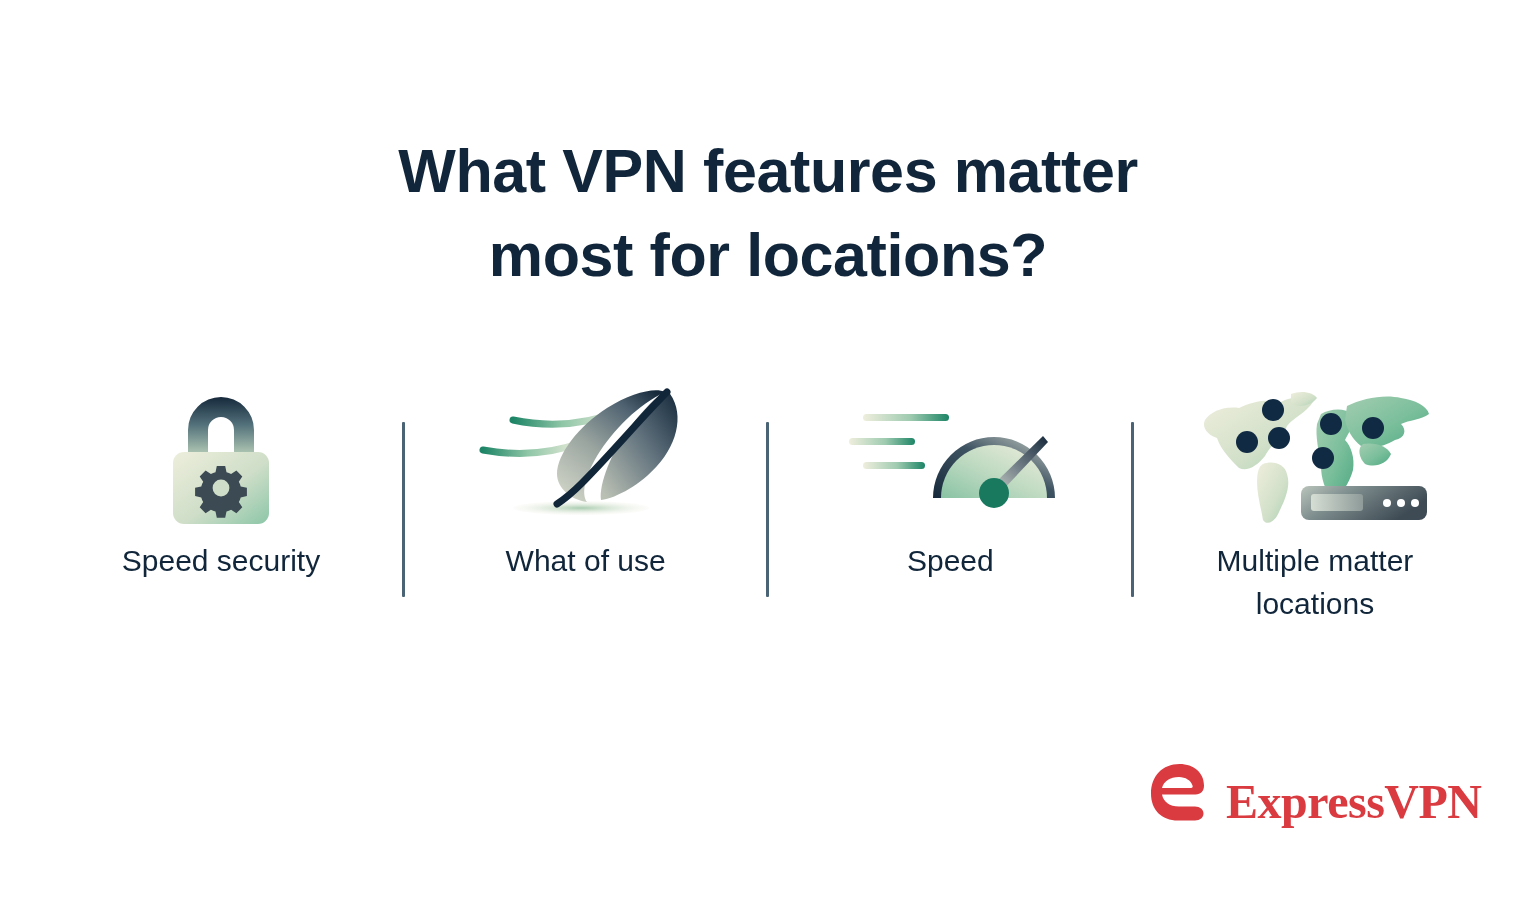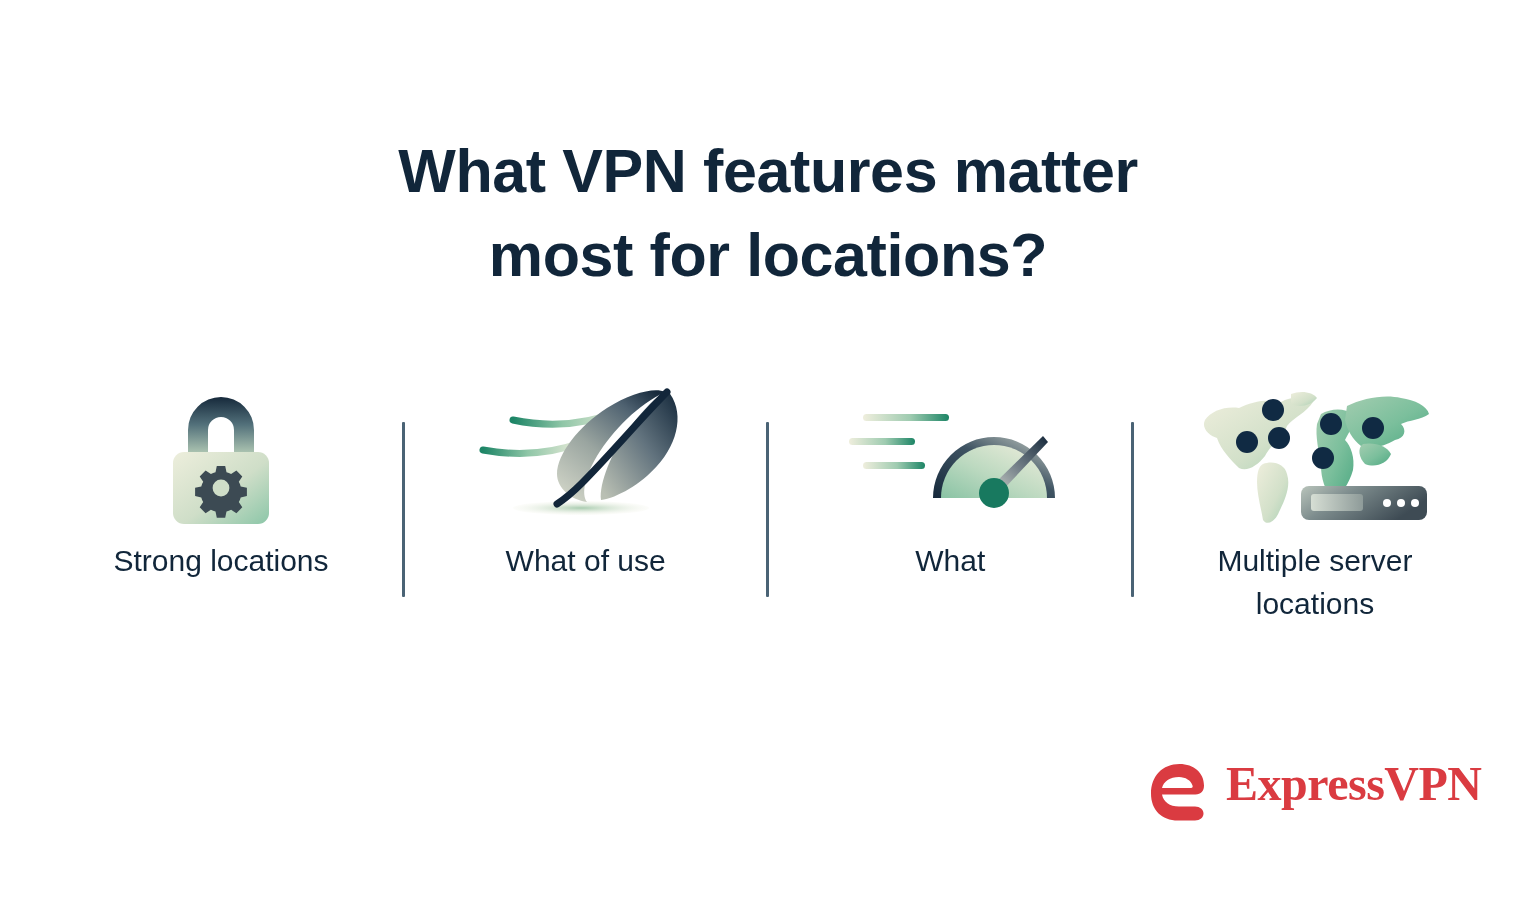--- a/index.html
+++ b/index.html
@@ -77,21 +77,21 @@
     flex: 0 0 auto;
     border-radius: 1px;
   }
 
   
   .logo {
     position: absolute;
     left: 1146px;
     top: 760px;
     display: flex;
-    align-items: flex-start;
+    align-items: flex-end;
   }
   .logo-mark { display: block; }
   .logo-word {
     margin-left: 14px;
     color: #da3b41;
     font-family: "Liberation Serif", serif;
     font-size: 48px;
     font-weight: 700;
     letter-spacing: -0.5px;
     line-height: 1;
@@ -128,21 +128,21 @@
           <path d="M42 78 L42 50 A33 33 0 0 1 108 50 L108 78 L88 78 L88 50 A13 13 0 0 0 62 50 L62 78 Z" fill="url(#shackleGrad)"></path>
 
           <rect x="27" y="72" width="96" height="72" rx="11" fill="url(#bodyGrad)"></rect>
 
           <g transform="translate(75,108)" fill="#3c4a53">
             <path d="M-4.2,-22 h8.4 l1.3,6.2 a17 17 0 0 1 4.6,1.9 l5.3,-3.5 l5.9,5.9 l-3.5,5.3 a17 17 0 0 1 1.9,4.6 l6.2,1.3 v8.4 l-6.2,1.3 a17 17 0 0 1 -1.9,4.6 l3.5,5.3 l-5.9,5.9 l-5.3,-3.5 a17 17 0 0 1 -4.6,1.9 l-1.3,6.2 h-8.4 l-1.3,-6.2 a17 17 0 0 1 -4.6,-1.9 l-5.3,3.5 l-5.9,-5.9 l3.5,-5.3 a17 17 0 0 1 -1.9,-4.6 l-6.2,-1.3 v-8.4 l6.2,-1.3 a17 17 0 0 1 1.9,-4.6 l-3.5,-5.3 l5.9,-5.9 l5.3,3.5 a17 17 0 0 1 4.6,-1.9 Z"></path>
             <circle cx="0" cy="0" r="8.4" fill="#cfdec8"></circle>
           </g>
         </svg>
       </div>
-      <div class="feature-label">Strong locations</div>
+      <div class="feature-label">Speed security</div>
     </div>
 
     <div class="divider"></div>
 
     <div class="feature">
       <div class="icon-box">
         <svg width="230" height="150" viewBox="0 0 230 150">
           <defs>
             <linearGradient id="plumeGrad" x1="0.15" y1="1" x2="0.9" y2="0">
               <stop offset="0%" stop-color="#cfd3c6"></stop>
@@ -217,21 +217,21 @@
 
           <path d="M98 118 A61 61 0 0 1 220 118 Z" fill="url(#rimGrad)"></path>
 
           <path d="M106 118 A53 53 0 0 1 212 118 Z" fill="url(#dialGrad)"></path>
 
           <path d="M155 113 L160 103 L208 56 L213 62 L166 112 Z" fill="url(#needleGrad)"></path>
 
           <circle cx="159" cy="113" r="15" fill="#18795f"></circle>
         </svg>
       </div>
-      <div class="feature-label">What</div>
+      <div class="feature-label">Speed</div>
     </div>
 
     <div class="divider"></div>
 
     <div class="feature">
       <div class="icon-box">
         <svg width="240" height="150" viewBox="0 0 240 150">
           <defs>
             <linearGradient id="westGrad" x1="0" y1="0" x2="1" y2="1">
               <stop offset="0%" stop-color="#eeeedc"></stop>
@@ -281,21 +281,21 @@
           <circle cx="128" cy="78" r="11" fill="#102a43"></circle>
           <circle cx="178" cy="48" r="11" fill="#102a43"></circle>
 
           <rect x="106" y="106" width="126" height="34" rx="8" fill="url(#serverGrad)"></rect>
           <rect x="116" y="114" width="52" height="17" rx="3" fill="url(#serverPanelGrad)"></rect>
           <circle cx="192" cy="123" r="4" fill="#ffffff"></circle>
           <circle cx="206" cy="123" r="4" fill="#ffffff"></circle>
           <circle cx="220" cy="123" r="4" fill="#ffffff"></circle>
         </svg>
       </div>
-      <div class="feature-label">Multiple server locations</div>
+      <div class="feature-label">Multiple matter locations</div>
     </div>
 
   </div>
 
   <div class="logo">
     <svg class="logo-mark" width="66" height="66" viewBox="0 0 66 66">
       <path d="M33.5 4 C48 4 58 13 58 25.5 C58 31 55 34.5 49.5 34.5 L16 34.5
                C17.5 42 23.5 46.5 33 46.5 L49 46.5 C54 46.5 57.5 49.5 57.5 53.5
                C57.5 57.5 54 60.5 49 60.5 L32 60.5 C15.5 60.5 5 50 5 33.5
                C5 16 16.5 4 33.5 4 Z

